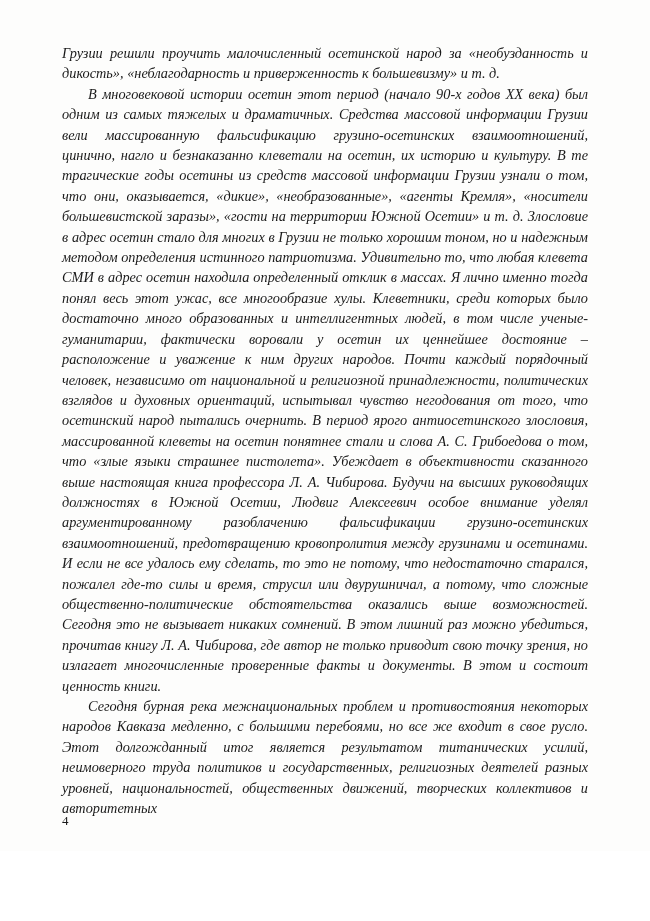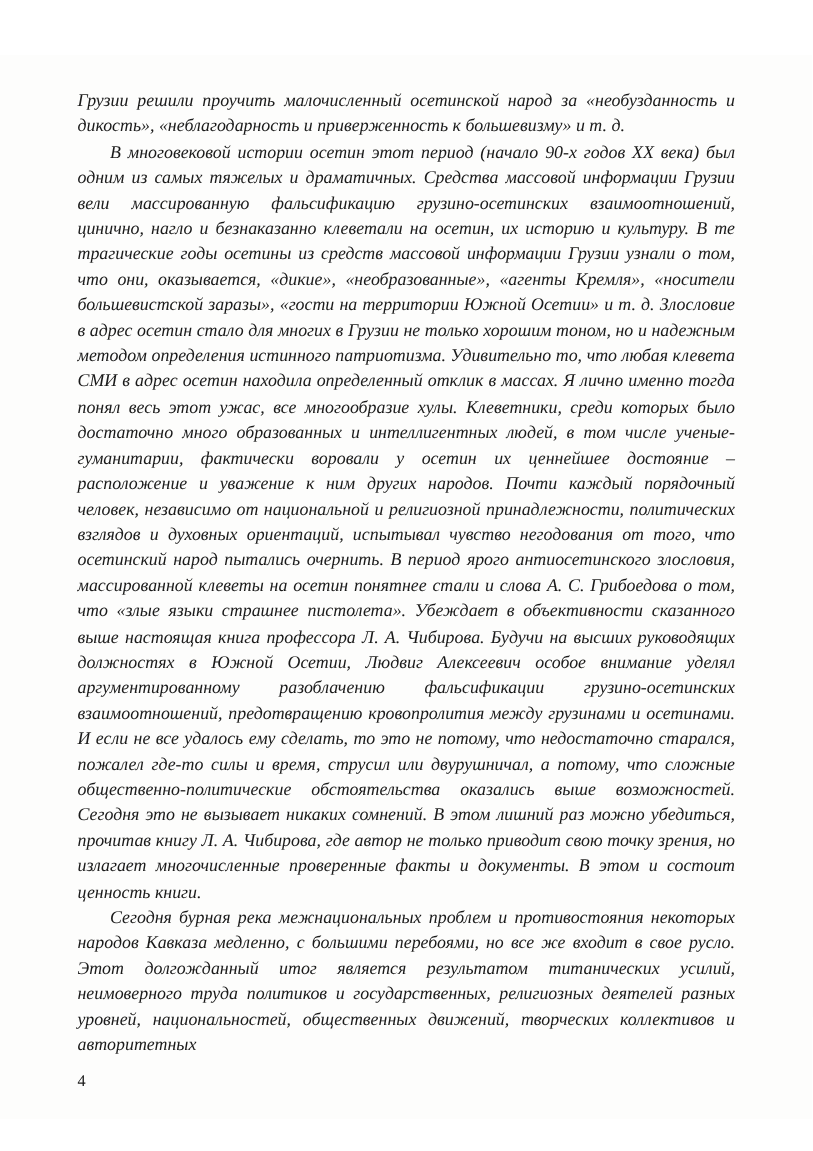--- a/index.html
+++ b/index.html
@@ -11,22 +11,21 @@
     width: 650px;
     height: 921px;
     font-family: "Liberation Serif", serif;
   }
   .page {
     position: relative;
     width: 650px;
     height: 851px;
     background: #fdfdfc;
     box-sizing: border-box;
-    padding: 27px 62px 0 62px;
-    margin-top: 44px;
+    padding: 43px 62px 0 62px;
   }
   .text-body {
     font-family: "Liberation Serif", serif;
     font-style: italic;
     font-size: 14.3px;
     line-height: 20.4px;
     color: #1a1a1a;
     text-align: justify;
     text-justify: inter-word;
     hyphens: manual;

